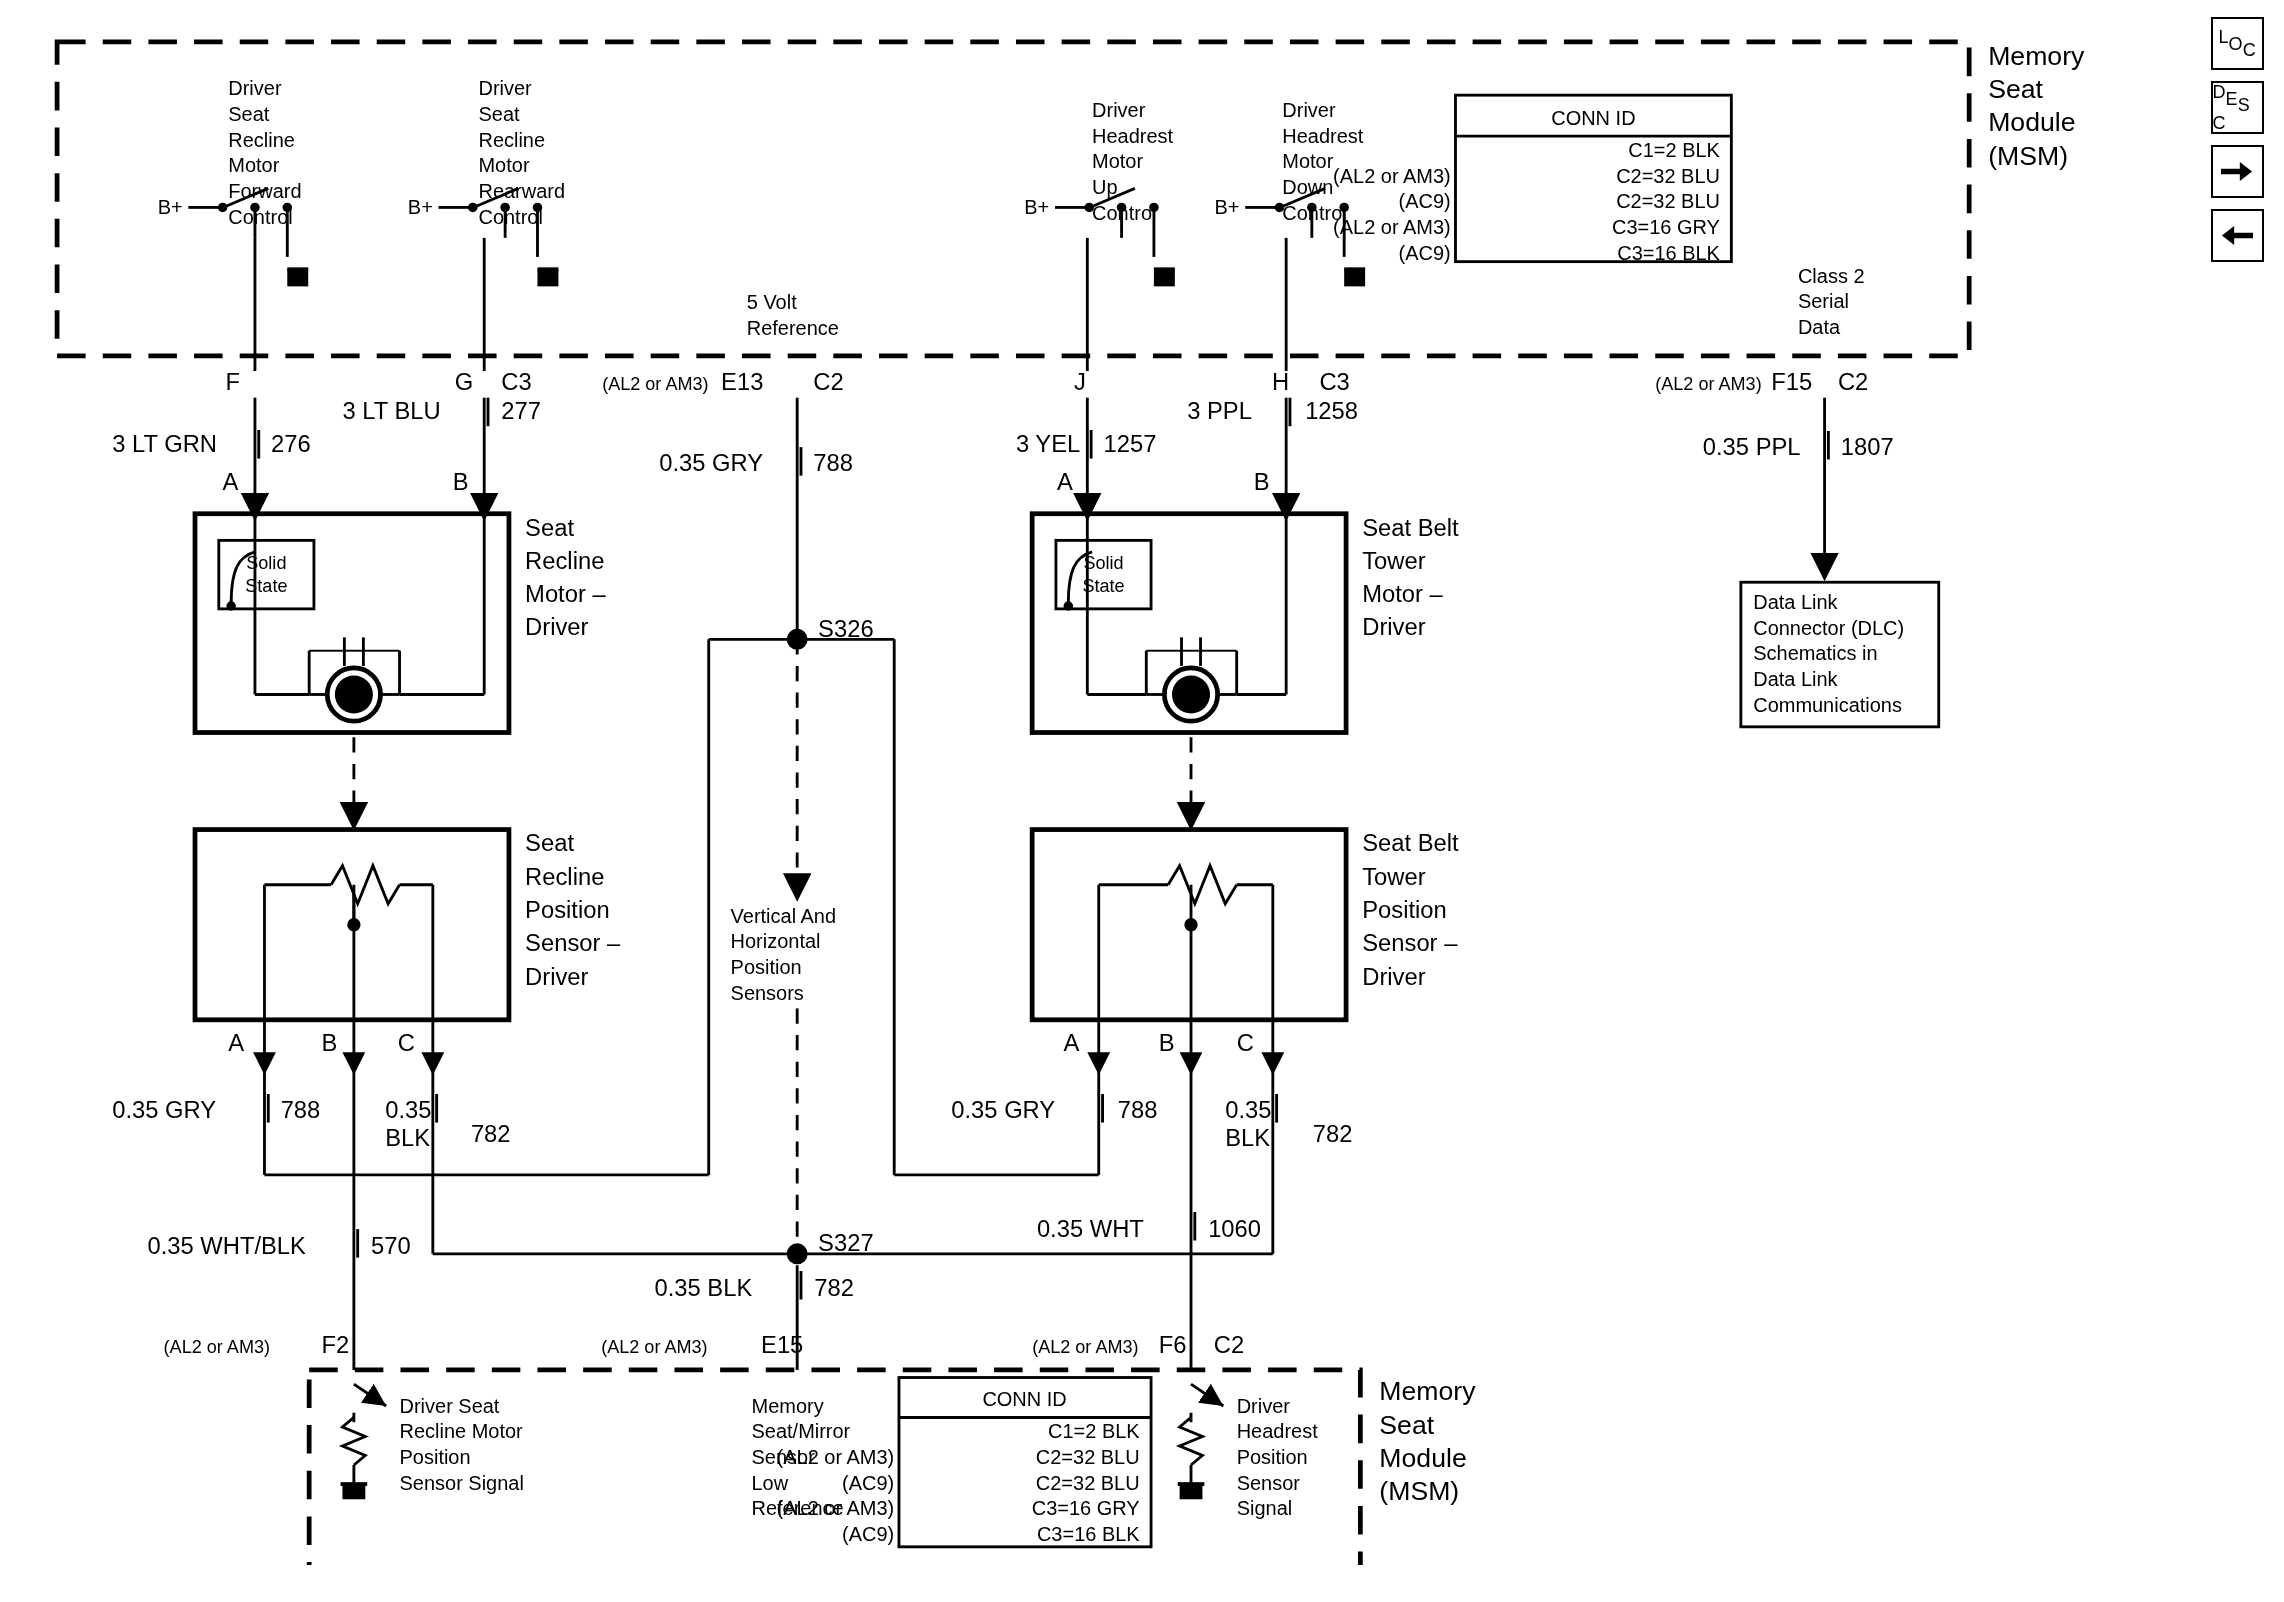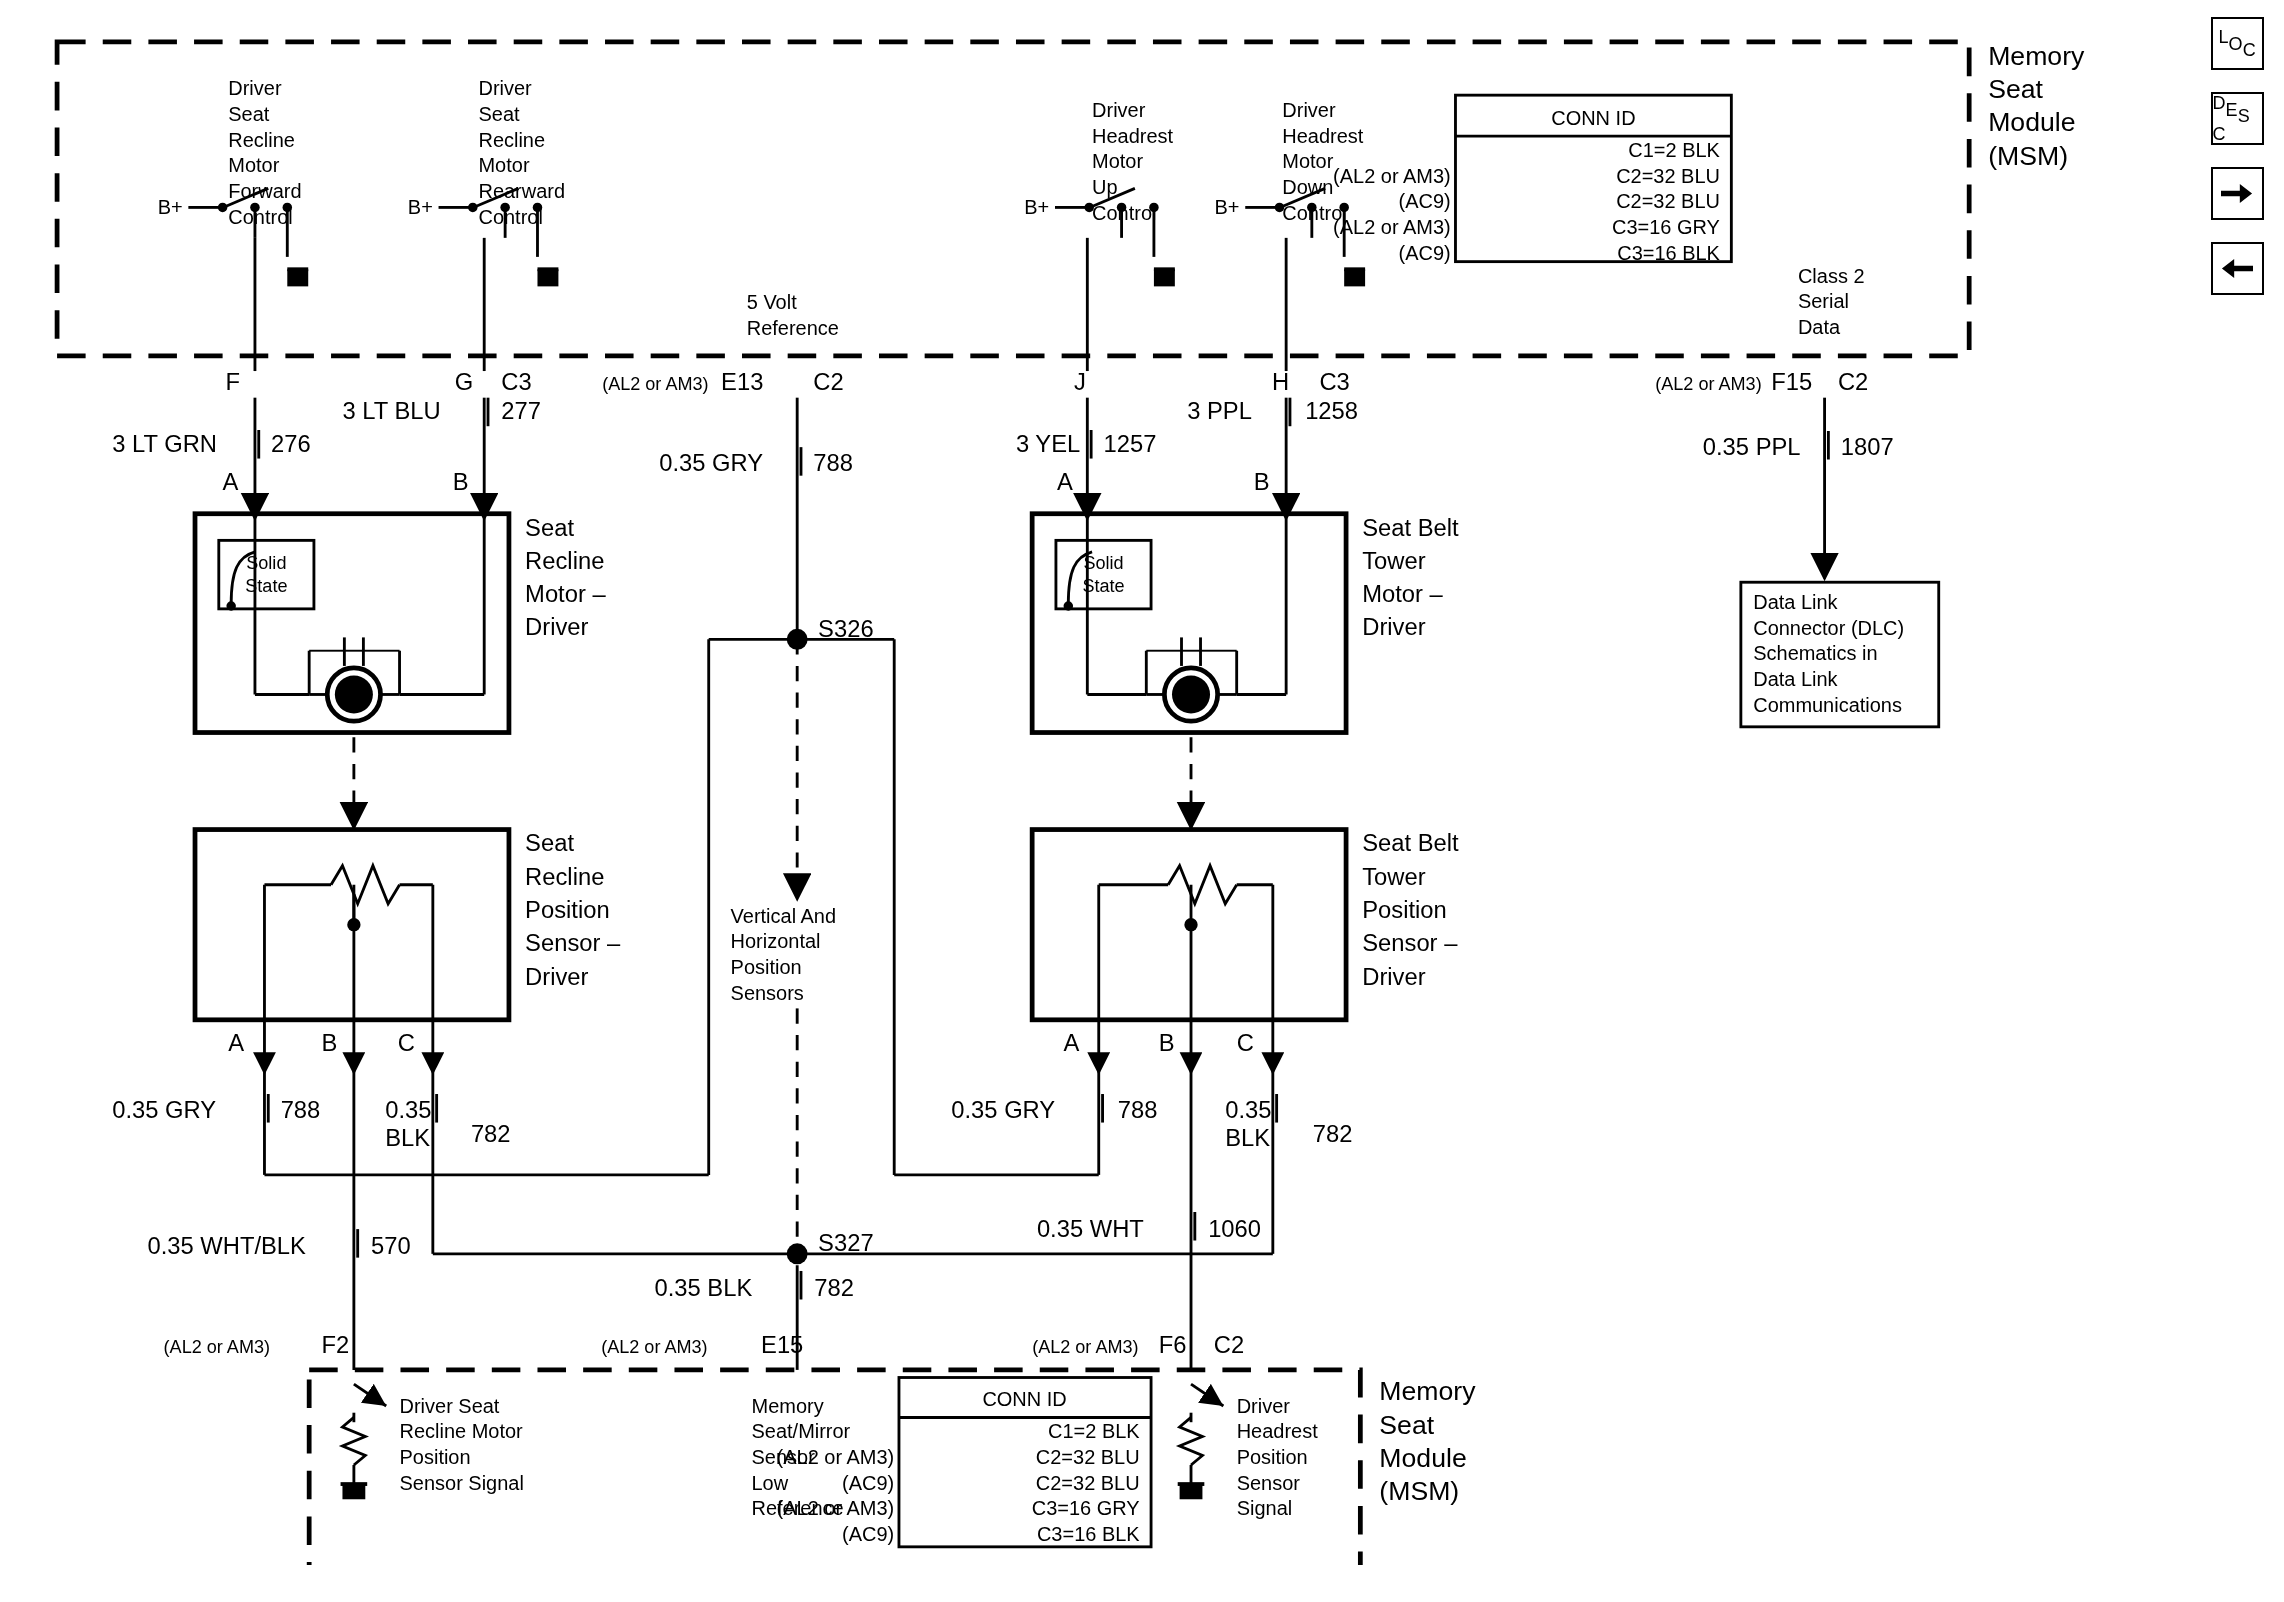--- a/index.html
+++ b/index.html
@@ -33,21 +33,21 @@
   .lbl-lg { font-size: 25px; }
   .lbl-big { font-size: 28px; }
   
   .toolbar {
     position: absolute;
     right: 11.4px;
     top: 17px;
     width: 63px;
     display: flex;
     flex-direction: column;
-    gap: 22px;
+    gap: 11px;
     text-decoration: underline;
   }
   .tool-btn {
     width: 53px;
     height: 53px;
     border: 2.9px solid #000;
     background: #ffffff;
     display: flex;
     align-items: center;
     justify-content: center;

